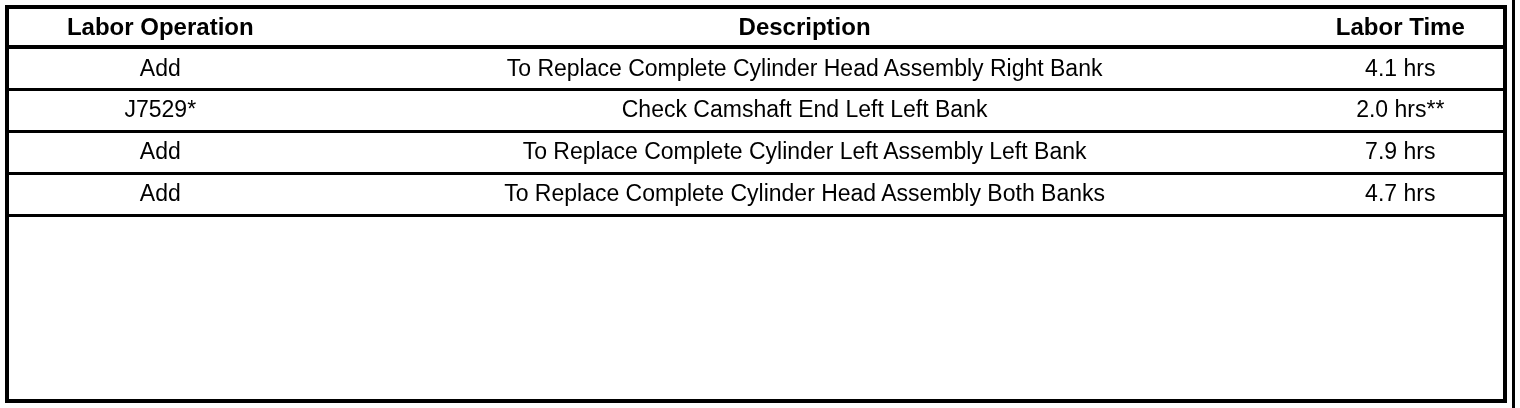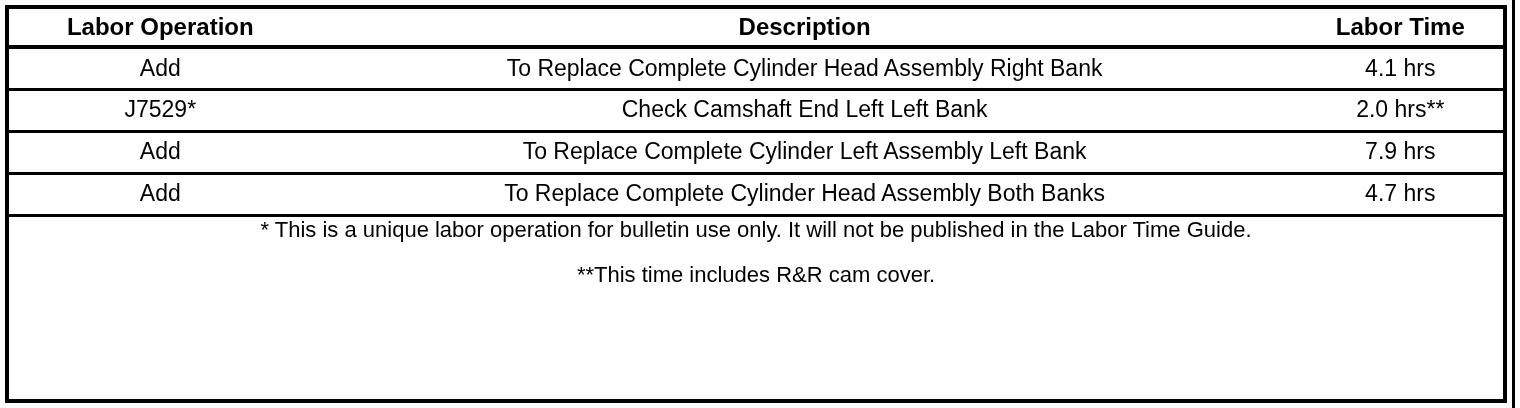--- a/index.html
+++ b/index.html
@@ -143,24 +143,17 @@
           <td class="col-time">7.9 hrs</td>
         </tr>
 
 
         <tr class="body-row last-body">
           <td class="col-op">Add</td>
           <td class="col-desc">To Replace Complete Cylinder Head Assembly Both Banks</td>
           <td class="col-time">4.7 hrs</td>
         </tr>
 
-        <tr>
-          <td class="footnote-cell" colspan="3">
-            <div class="footnote-line">* This is a unique labor operation for bulletin use only. It will not be published in the Labor Time Guide.</div>
-            <div class="footnote-gap"></div>
-            <div class="footnote-line">**This time includes R&amp;R cam cover.</div>
-          </td>
-        </tr>
 
       </tbody>
     </table>
   </div>
 </div>
 
 </body></html>

